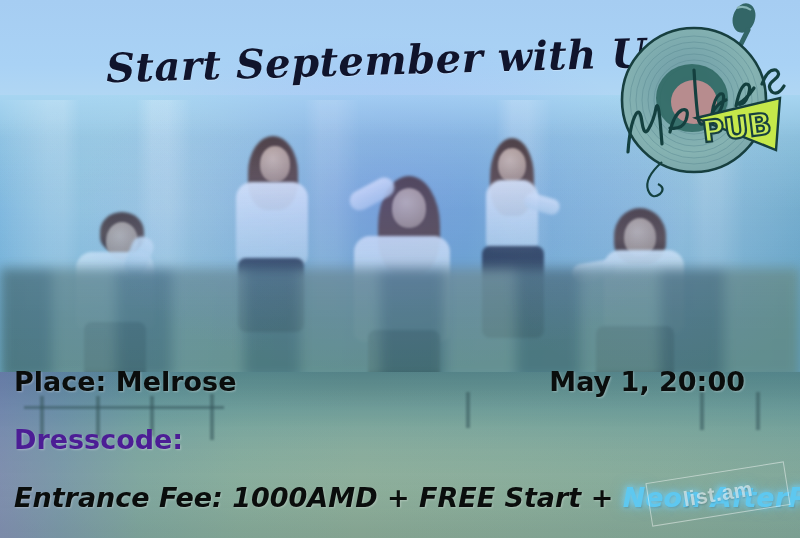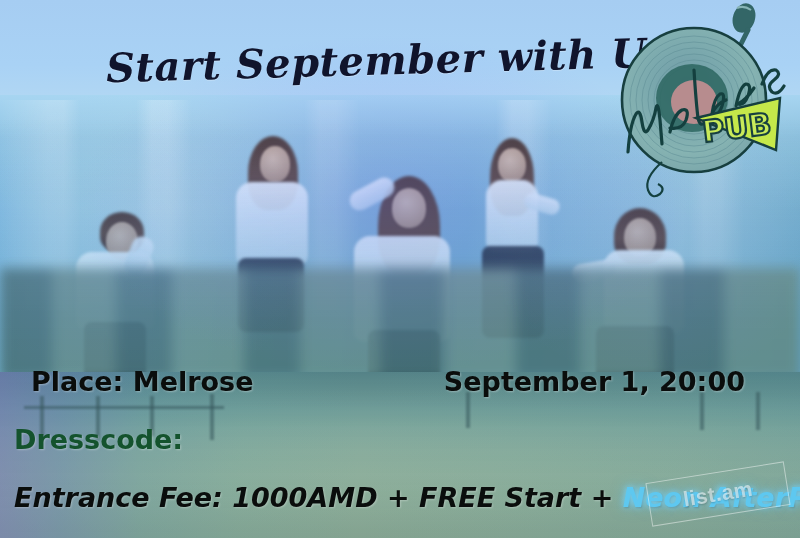--- a/index.html
+++ b/index.html
@@ -196,21 +196,21 @@
     text-shadow: 0 1px 0 rgba(255,255,255,.25);
     transform: rotate(-1.6deg);
   }
 
   
   .logo { position: absolute; left: 600px; top: 2px; width: 200px; height: 200px; }
 
   
   .line-place {
     position: absolute;
-    left: 31px; top: 366px;
+    left: 14px; top: 366px;
     font-family: "DejaVu Sans", sans-serif;
     font-weight: 700;
     font-size: 27px;
     color: #0a0d0c;
     text-shadow: 1px 1px 2px rgba(255,255,255,.30);
     text-align: right;
   }
   .line-date {
     position: absolute;
     right: 55px; top: 366px;
@@ -224,21 +224,21 @@
     position: absolute;
     left: 14px; top: 424px;
     display: flex;
     align-items: baseline;
     gap: 10px;
   }
   .dress-label {
     font-family: "DejaVu Sans", sans-serif;
     font-weight: 700;
     font-size: 27px;
-    color: #14532d;
+    color: #4c1d95;
     text-shadow: 1px 1px 2px rgba(255,255,255,.30);
   }
   .dress-value {
     font-family: "DejaVu Serif", serif;
     font-style: italic;
     font-weight: 700;
     font-size: 31px;
     color: #ffffff;
     text-shadow: 0 1px 3px rgba(0,0,0,.45);
   }
@@ -387,21 +387,21 @@
       </g>
 
       <g>
         <path d="M96 116 L180 96 L176 148 Z" fill="#c5e84a" stroke="#173f3f" stroke-width="2.4"></path>
         <text x="138" y="136" text-anchor="middle" font-family="'DejaVu Sans', sans-serif" font-size="30" font-weight="700" fill="#c9ea5a" stroke="#173f3f" stroke-width="2.2" transform="rotate(-7 138 136)">PUB</text>
       </g>
     </svg>
   </div>
 
   <div class="line-place">Place: Melrose</div>
-  <div class="line-date">September 1, 20:00</div>
+  <div class="line-date">May 1, 20:00</div>
 
   <div class="line-dress">
     <span class="dress-label">Dresscode:</span>
   </div>
 
   <div class="line-fee">
     <span>Entrance Fee: 1000AMD + FREE Start + </span><span class="fee-neon">Neon AfterParty</span>
   </div>
 
   <div class="watermark">list.am</div>

